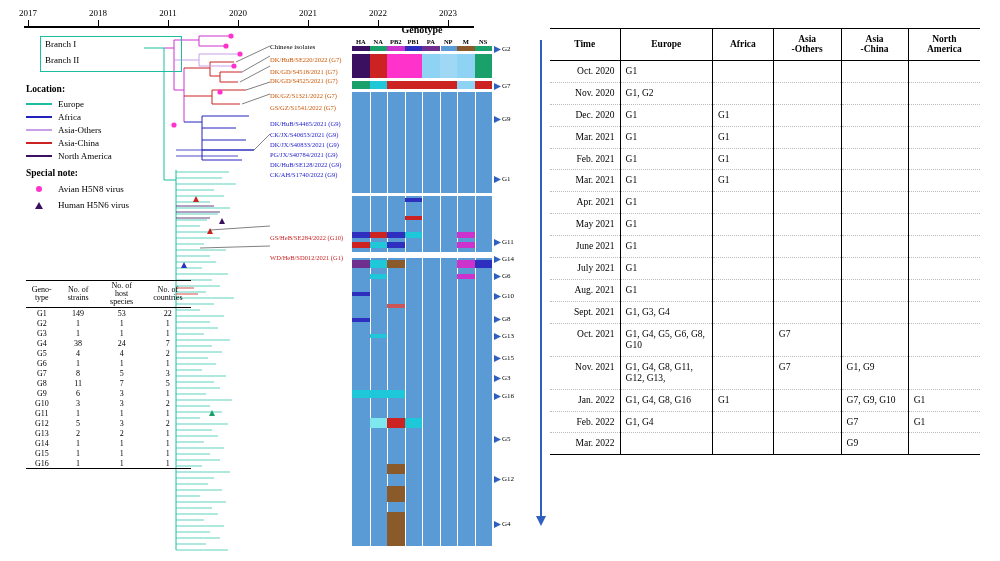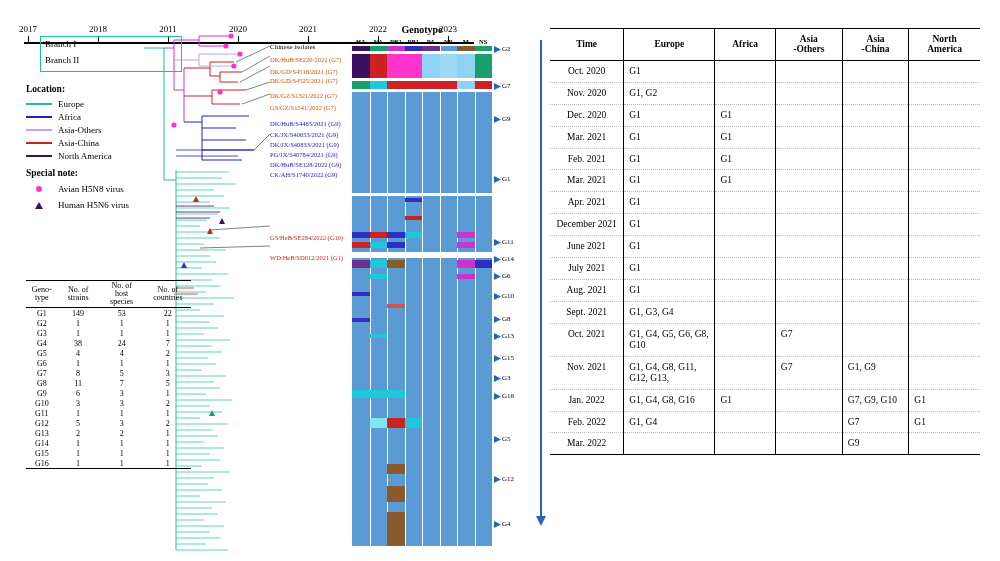--- a/index.html
+++ b/index.html
@@ -1,21 +1,21 @@
 <!DOCTYPE html>
 <html><head>
 <meta charset="utf-8">
 <style>
   html,body{margin:0;padding:0;}
   body{width:1000px;height:561px;background:#ffffff;font-family:"Liberation Serif",serif;color:#000;overflow:hidden;position:relative;}
   .panel-left{position:absolute;left:0;top:0;width:520px;height:561px;}
   .panel-right{position:absolute;left:520px;top:0;width:480px;height:561px;}
 
   
-  .axis{position:absolute;left:24px;top:24px;width:450px;height:22px;}
+  .axis{position:absolute;left:24px;top:8px;width:450px;height:22px;}
   .axis .line{position:absolute;left:0;top:18px;width:450px;height:2px;background:#000;}
   .axis .tick{position:absolute;top:12px;width:1px;height:8px;background:#000;}
   .axis .yr{position:absolute;top:0;font-size:9px;transform:translateX(-50%);}
 
   
   .treebox{position:absolute;left:24px;top:30px;width:320px;height:525px;}
   .legendbox{position:absolute;left:26px;top:44px;width:150px;}
   .legend-title{font-size:9.5px;font-weight:bold;margin-bottom:3px;}
   .legend-row{display:flex;align-items:center;height:13px;font-size:9px;}
   .legend-row .swatch{width:26px;height:2px;margin-right:6px;}
@@ -49,21 +49,21 @@
   .glabels{position:absolute;left:494px;top:40px;width:26px;height:520px;}
   .glab{position:absolute;font-size:7px;white-space:nowrap;}
   .glab .flag{display:inline-block;width:7px;height:7px;background:#2f5fbf;clip-path:polygon(0 0,100% 50%,0 100%);vertical-align:middle;margin-right:1px;}
 
   
   .loc-title{text-align:center;font-size:11px;font-weight:bold;margin:8px 0 6px 0;}
   .ltable{position:absolute;left:30px;top:28px;width:430px;border-collapse:collapse;font-size:9.5px;}
   .ltable th{border-top:1px solid #000;border-bottom:1px solid #000;font-weight:bold;padding:5px 4px;text-align:center;line-height:1.1;}
   .ltable td{border-bottom:1px dotted #bbb;padding:5px 5px;vertical-align:top;line-height:1.15;}
   .ltable tbody tr:last-child td{border-bottom:1px solid #000;}
-  .ltable td.time{text-align:center;white-space:nowrap;}
+  .ltable td.time{text-align:right;white-space:nowrap;}
   .col-sep{border-left:1px solid #000;}
   .arrow-down{position:absolute;left:16px;top:40px;width:10px;height:490px;}
   .arrow-down .shaft{position:absolute;left:4px;top:0;width:1.5px;height:478px;background:#2f5fbf;}
   .arrow-down .head{position:absolute;left:0;top:476px;width:0;height:0;border-left:5px solid transparent;border-right:5px solid transparent;border-top:10px solid #2f5fbf;}
 </style>
 </head>
 <body>
 
 <div class="panel-left">
 
@@ -586,21 +586,21 @@
         </tr>
       <tr>
           <td class="time">Apr. 2021</td>
           <td class="col-sep">G1</td>
           <td class="col-sep"></td>
           <td class="col-sep"></td>
           <td class="col-sep"></td>
           <td class="col-sep"></td>
         </tr>
       <tr>
-          <td class="time">December 2021</td>
+          <td class="time">May 2021</td>
           <td class="col-sep">G1</td>
           <td class="col-sep"></td>
           <td class="col-sep"></td>
           <td class="col-sep"></td>
           <td class="col-sep"></td>
         </tr>
       <tr>
           <td class="time">June 2021</td>
           <td class="col-sep">G1</td>
           <td class="col-sep"></td>

